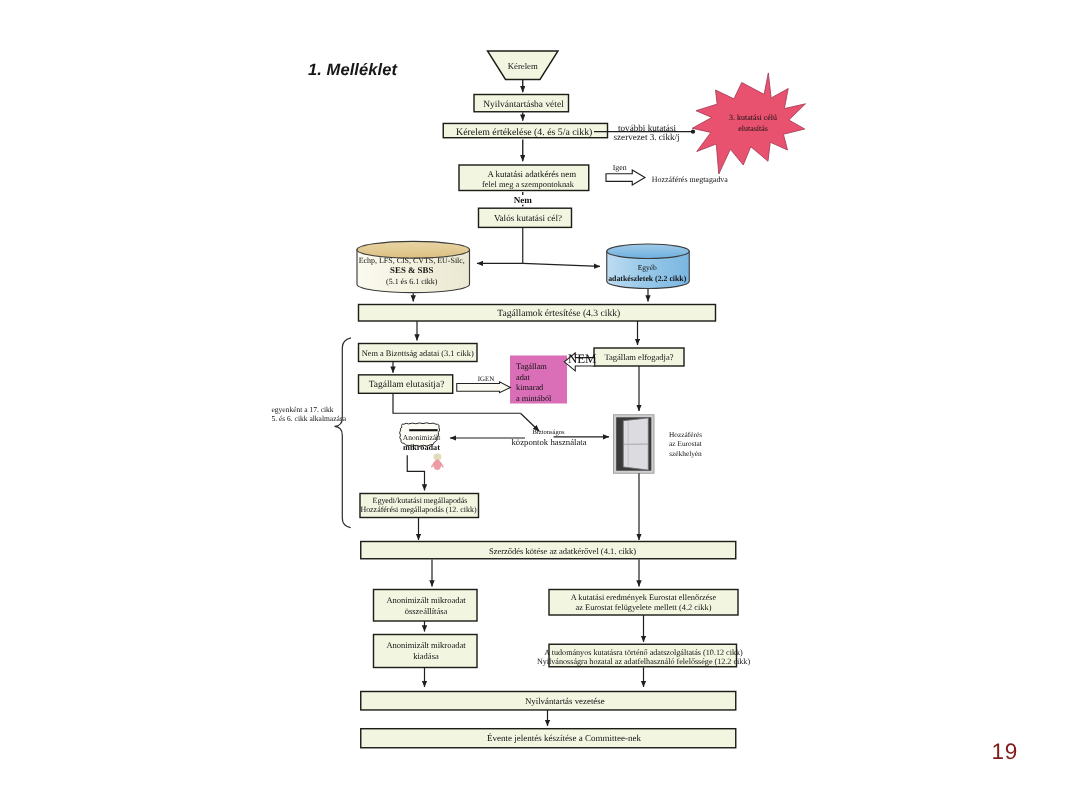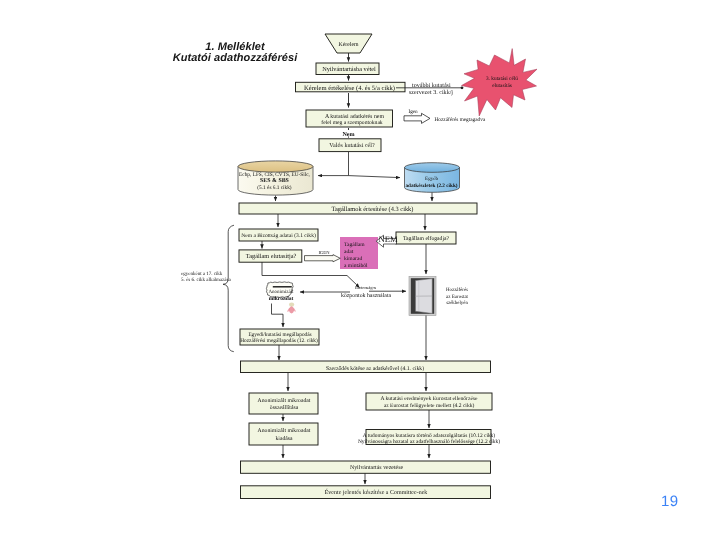--- a/index.html
+++ b/index.html
@@ -3,38 +3,37 @@
 <meta charset="utf-8">
 <title>slide</title>
 <style>
   html,body{margin:0;padding:0;}
   body{width:720px;height:540px;background:#ffffff;overflow:hidden;
        font-family:"Liberation Serif",serif;}
   #slide{position:relative;width:720px;height:540px;background:#fff;
          -webkit-font-smoothing:antialiased;text-rendering:geometricPrecision;
          filter:blur(0.28px);border-radius:20px;}
   #pagenum{position:absolute;left:661px;top:493px;font-family:"Liberation Sans",sans-serif;
-           font-size:15px;color:#3b82f6;letter-spacing:0.5px;}
+           font-size:15px;color:#7f1d1d;letter-spacing:0.5px;}
   #title{position:absolute;left:159px;top:42px;width:152px;text-align:center;
          font-family:"Liberation Sans",sans-serif;font-weight:bold;font-style:italic;
          font-size:11px;line-height:11.2px;color:#171717;letter-spacing:0.05px;}
   .svgroot{position:absolute;left:0;top:0;}
   text{font-family:"Liberation Serif",serif;fill:#111111;}
   .bx{fill:#f2f6e1;stroke:#1d1d18;stroke-width:0.95;}
   .ln{stroke:#1f1f1f;stroke-width:0.9;fill:none;}
   .lnt{stroke:#1f1f1f;stroke-width:0.8;fill:none;}
 </style>
 </head>
 <body>
 
 <div id="slide">
 
   <div id="title">
     <div>1. Melléklet</div>
-    <div>Kutatói adathozzáférési</div>
   </div>
 
   <svg class="svgroot" width="720" height="540" viewBox="0 0 720 540">
     <defs>
       <marker id="ah" markerWidth="5" markerHeight="5" refX="4.2" refY="1.8" orient="auto" markerUnits="userSpaceOnUse">
         <path d="M0,0 L4.4,1.8 L0,3.6 z" fill="#1f1f1f"></path>
       </marker>
       <linearGradient id="cylTop" x1="0" y1="0" x2="0" y2="1">
         <stop offset="0" stop-color="#e9d5a4"></stop>
           <stop offset="1" stop-color="#dcc082"></stop>

